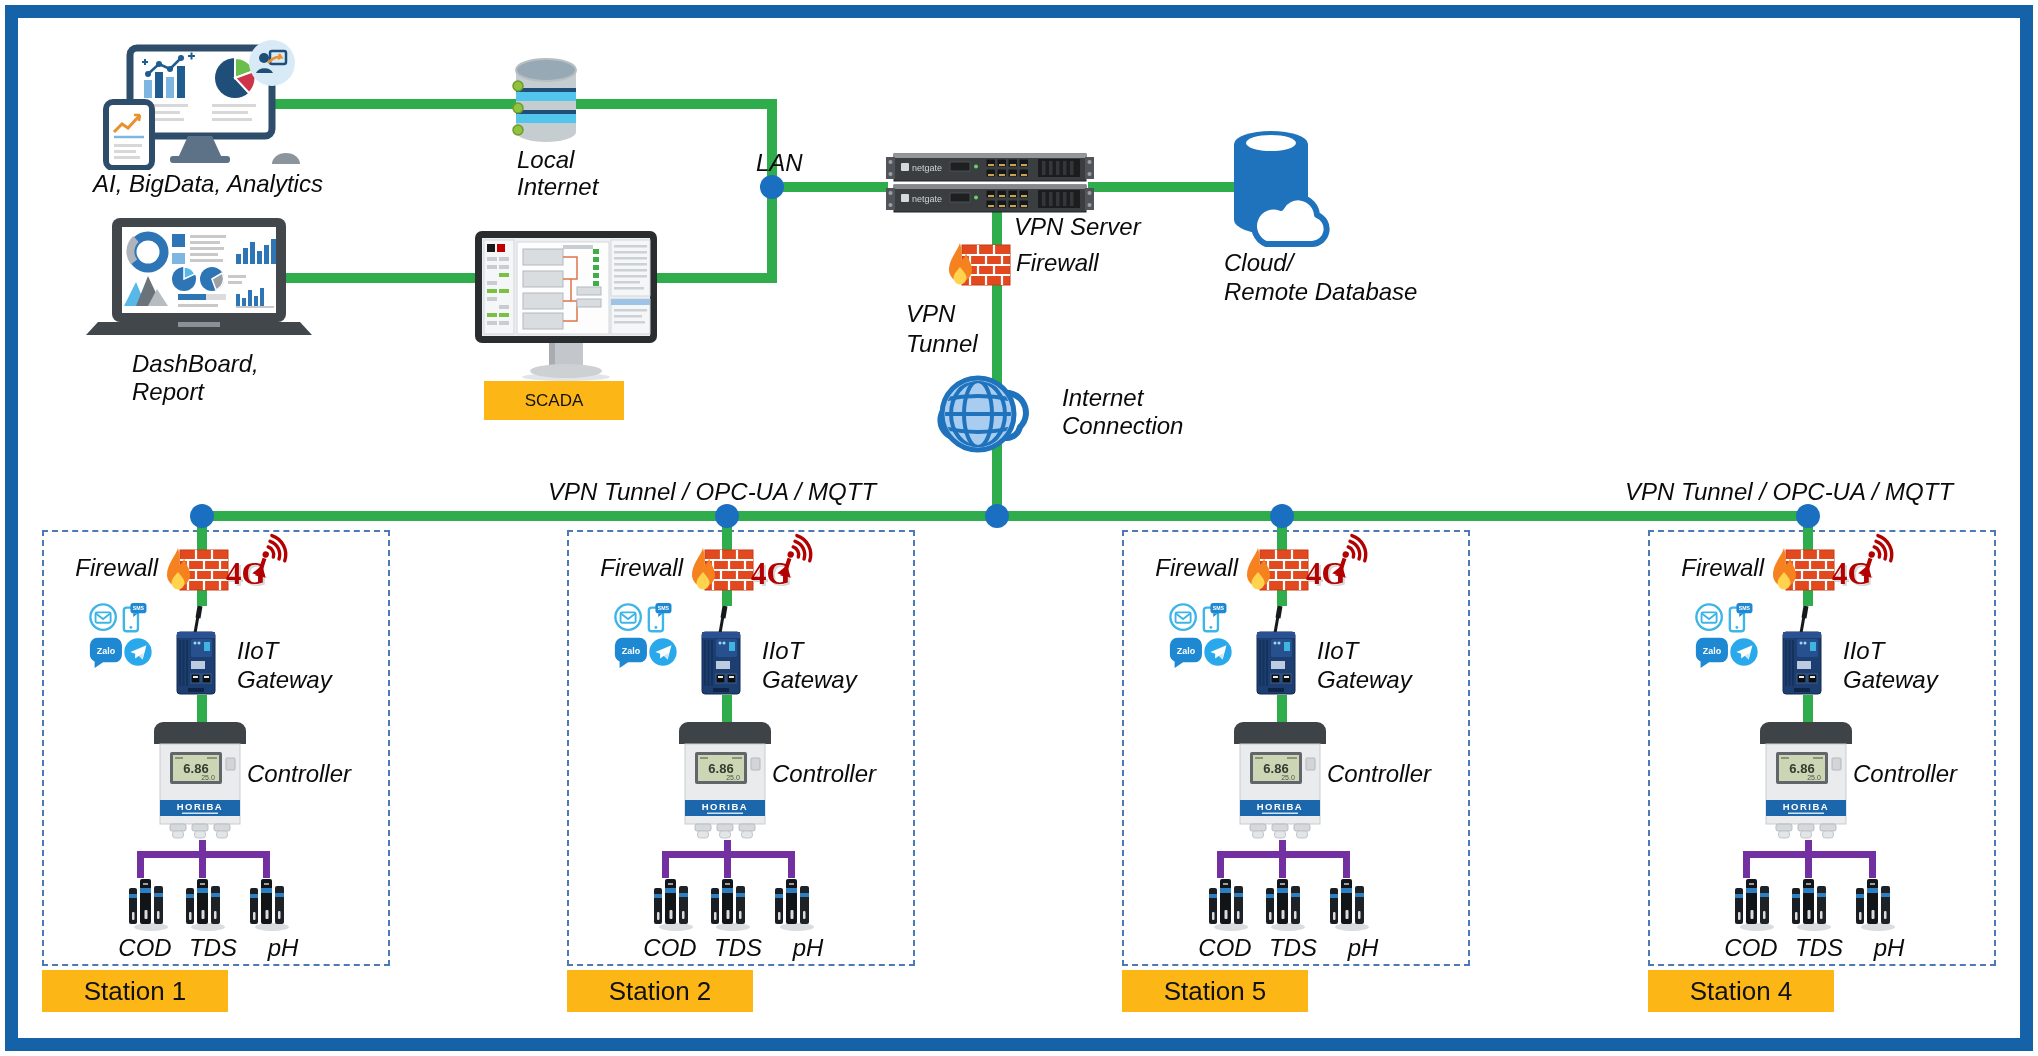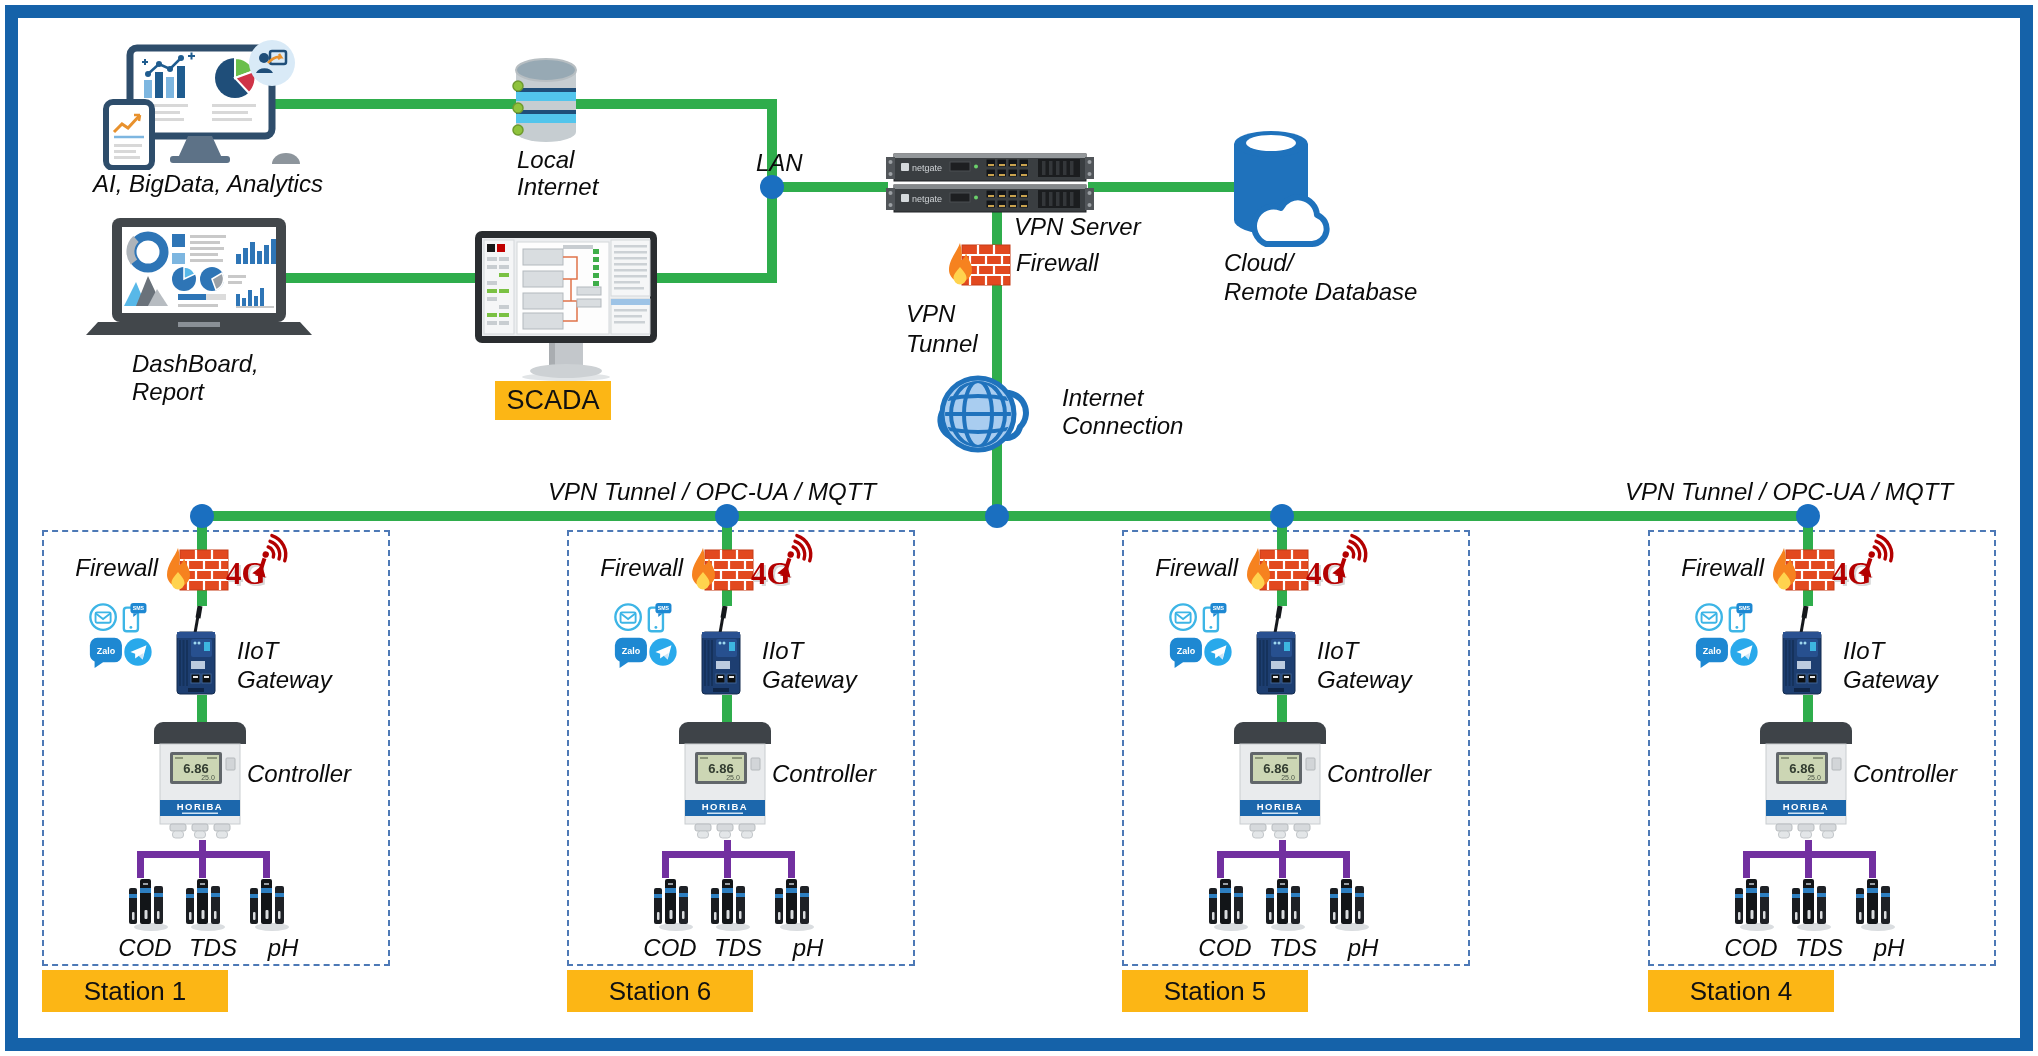--- a/index.html
+++ b/index.html
@@ -201,21 +201,21 @@
       <rect x="139" y="56" width="30" height="2.5"></rect>
   </g>
   <rect x="136" y="68" width="39" height="35" fill="#f5f6f7" stroke="#d3d7da"></rect>
   <rect x="136" y="68" width="39" height="6" fill="#9dc3e6"></rect>
   <g fill="#ccd1d5">
       <rect x="139" y="78" width="33" height="2.5"></rect>
       <rect x="139" y="84" width="28" height="2.5"></rect>
       <rect x="139" y="90" width="31" height="2.5"></rect>
     </g>
 </svg>
-<div class="ylw" style="left:495px;top:381px;width:116px;height:39px;font-size:27px">SCADA</div>
+<div class="ylw" style="left:484px;top:381px;width:140px;height:39px;font-size:17px">SCADA</div>
 
 <div class="lbl" style="left:756px;top:149px">LAN</div>
 
 <svg class="abs" style="left:886px;top:152px" width="208" height="62" viewBox="0 0 208 62">
   <g>
     <rect x="8" y="2" width="192" height="27" fill="#3a3e41" stroke="#202326"></rect>
     <rect x="8" y="2" width="192" height="4" fill="#93979a"></rect>
     <rect x="0" y="5" width="9" height="22" fill="#515559"></rect>
       <circle cx="4.5" cy="10" r="2" fill="#9ca0a4"></circle>
       <circle cx="4.5" cy="22" r="2" fill="#9ca0a4"></circle>
@@ -634,21 +634,21 @@
         <rect x="18.5" y="34" width="3" height="9" rx="1" fill="#eef1f3" opacity="0.9"></rect>
     <rect x="28" y="10" width="9" height="38" rx="2" fill="#1e2126"></rect>
         <rect x="28" y="17" width="9" height="4" fill="#2d7fc1"></rect>
         <rect x="31" y="35" width="2.5" height="8" rx="1" fill="#eef1f3" opacity="0.9"></rect>
   </svg>
 
   <div class="lbl ctr" style="left:68px;top:404px;width:70px">COD</div>
   <div class="lbl ctr" style="left:136px;top:404px;width:70px">TDS</div>
   <div class="lbl ctr" style="left:206px;top:404px;width:70px">pH</div>
 
-  <div class="ylw" style="left:0;top:440px;width:186px;height:42px">Station 6</div>
+  <div class="ylw" style="left:0;top:440px;width:186px;height:42px">Station 2</div>
 </div>
 
 <div class="station" style="left: 1122px;">
   <div class="st-box"></div>
   <div class="gline" style="left:155px;top:-14px;width:10px;height:90px"></div>
   <div class="gline" style="left:155px;top:165px;width:10px;height:30px"></div>
 
   <div class="lbl" style="left:8px;top:24px;width:108px;text-align:right">Firewall</div>
   <svg class="abs" style="left:122px;top:16px" width="66" height="48" viewBox="0 0 66 48">
     <rect x="16" y="4" width="48" height="40" fill="#e2491f" stroke="#c53d18"></rect>

